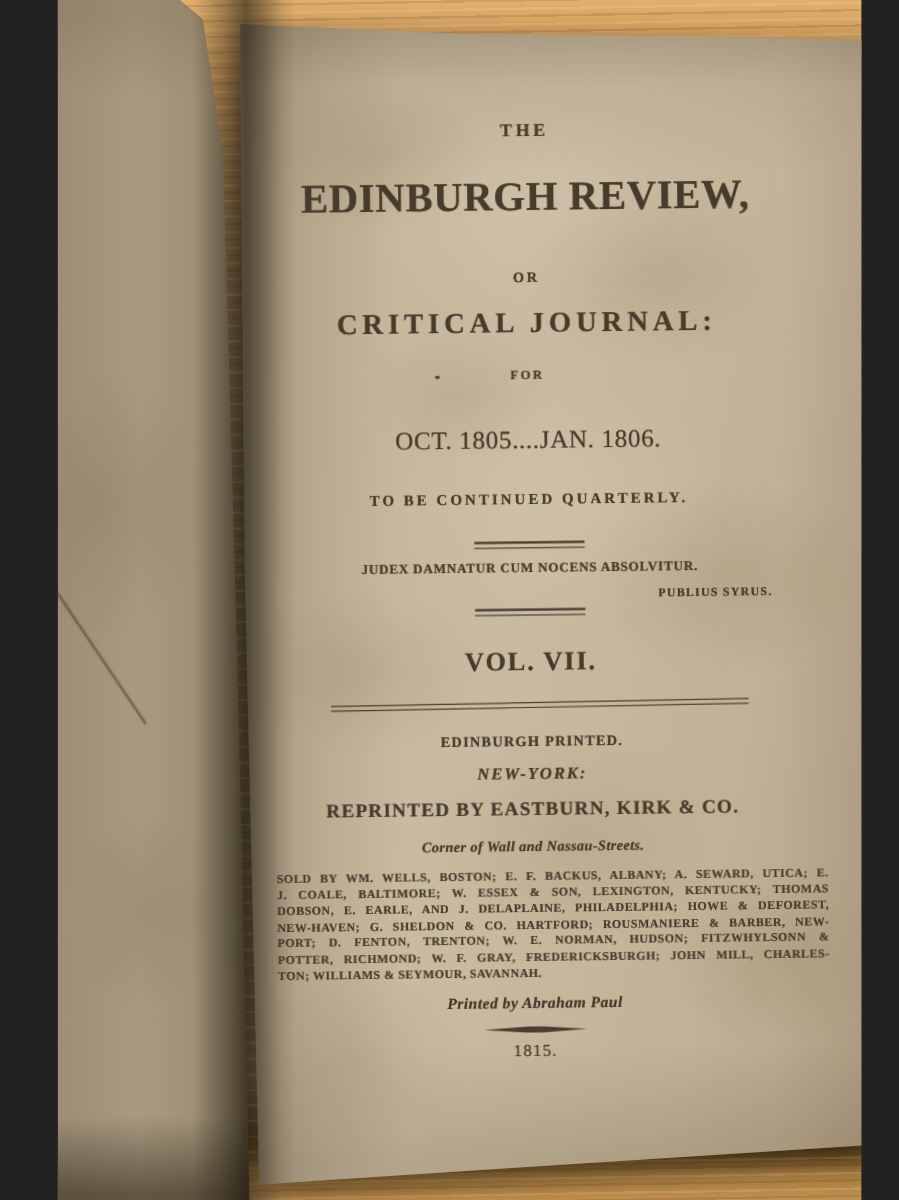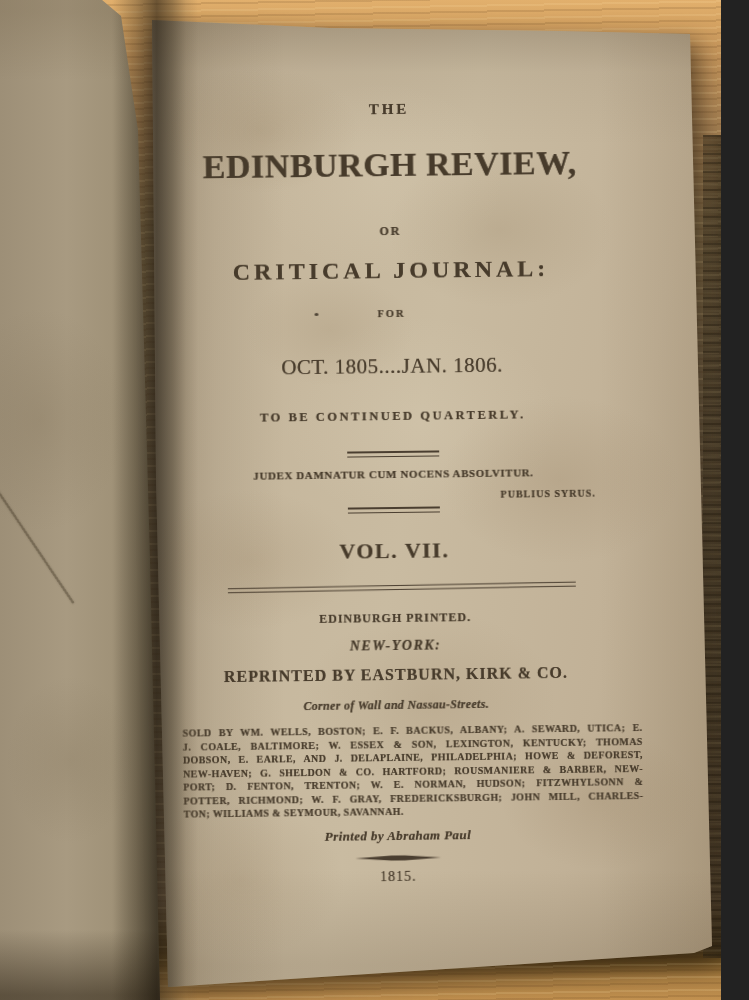--- a/index.html
+++ b/index.html
@@ -1,18 +1,19 @@
 <!DOCTYPE html>
 <html><head>
 <meta charset="utf-8">
 <style>
   html,body{margin:0;padding:0;background:#222;}
   .stage{
-    position:relative;width:721px;height:1000px;overflow:hidden;
+    position:relative;width:670px;height:1000px;overflow:hidden;
     font-family:"Liberation Serif","DejaVu Serif",serif;
+    margin-left:48px;
   }
   
   .wood{
     position:absolute;inset:0;
     background:
       repeating-linear-gradient(179deg,
         rgba(255,226,168,0.16) 0 2px, rgba(0,0,0,0) 2px 6px,
         rgba(70,40,12,0.13) 6px 8px, rgba(0,0,0,0) 8px 13px),
       linear-gradient(to bottom,
         #e2b06d 0px, #d6a463 22px, #bf9159 60px, #a07c50 130px,

